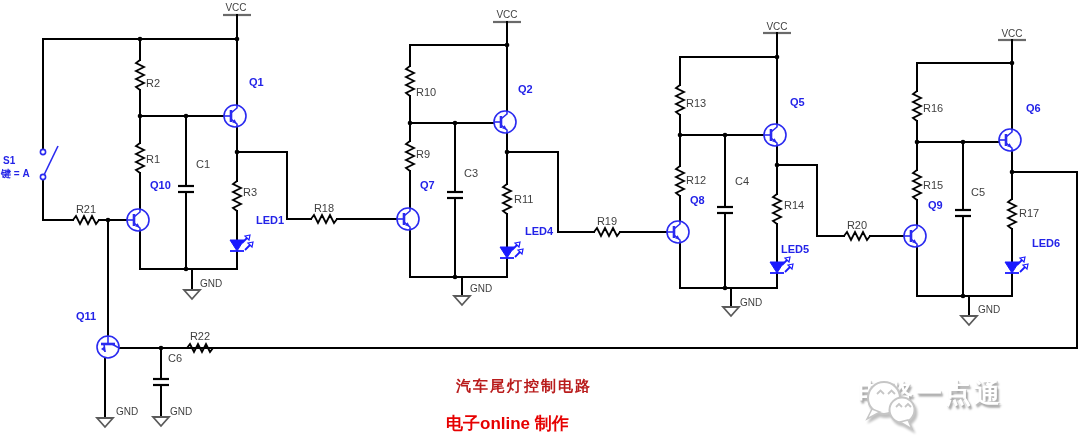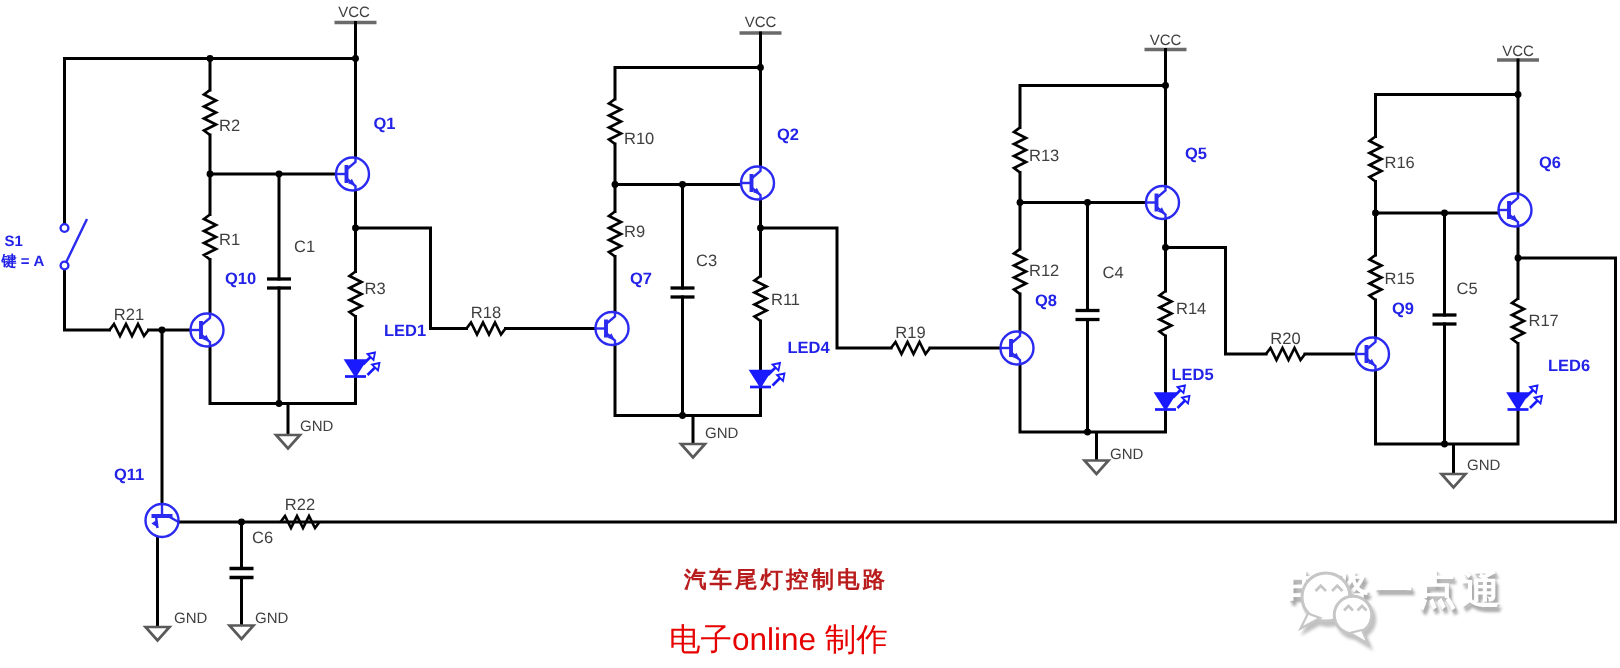--- a/index.html
+++ b/index.html
@@ -19,21 +19,21 @@
   .bjt{stroke:#2a2af0;stroke-width:1.6;fill:none;}
   .bjtc{fill:#ffffff;stroke:#2a2af0;stroke-width:1.6;}
   .bjtb{stroke:#2a2af0;stroke-width:2.6;fill:none;}
   .bjta{fill:#2a2af0;stroke:none;}
   .ledt{fill:#1a1aff;stroke:#1a1aff;stroke-width:1;}
   .ledl{stroke:#1a1aff;stroke-width:1.8;fill:none;}
   .ledh{fill:#ffffff;stroke:#1a1aff;stroke-width:1.2;}
   .sw{stroke:#2a2af0;stroke-width:1.6;fill:#ffffff;}
   .dot{fill:#000000;stroke:none;}
   #title{position:absolute;left:456px;top:377px;color:#b91c1c;font-size:15px;font-weight:bold;letter-spacing:2px;}
-  #credit{position:absolute;left:446px;top:412px;color:#e60000;font-size:21px;font-weight:normal;}
+  #credit{position:absolute;left:446px;top:412px;color:#e60000;font-size:17px;font-weight:bold;}
   #wm{position:absolute;left:858px;top:376px;display:flex;align-items:center;}
   #wmtext{color:#ffffff;font-size:26px;font-weight:bold;letter-spacing:3px;
           text-shadow:2px 3px 2px #a8a8a8, 1px 1px 1px #c2c2c2;}
   #wmicon{filter:drop-shadow(2px 3px 1px #c0c0c0);margin-right:6px;}
 </style>
 </head>
 <body>
 
 <div id="canvas">
 <svg width="1080" height="445" viewBox="0 0 1080 445">

